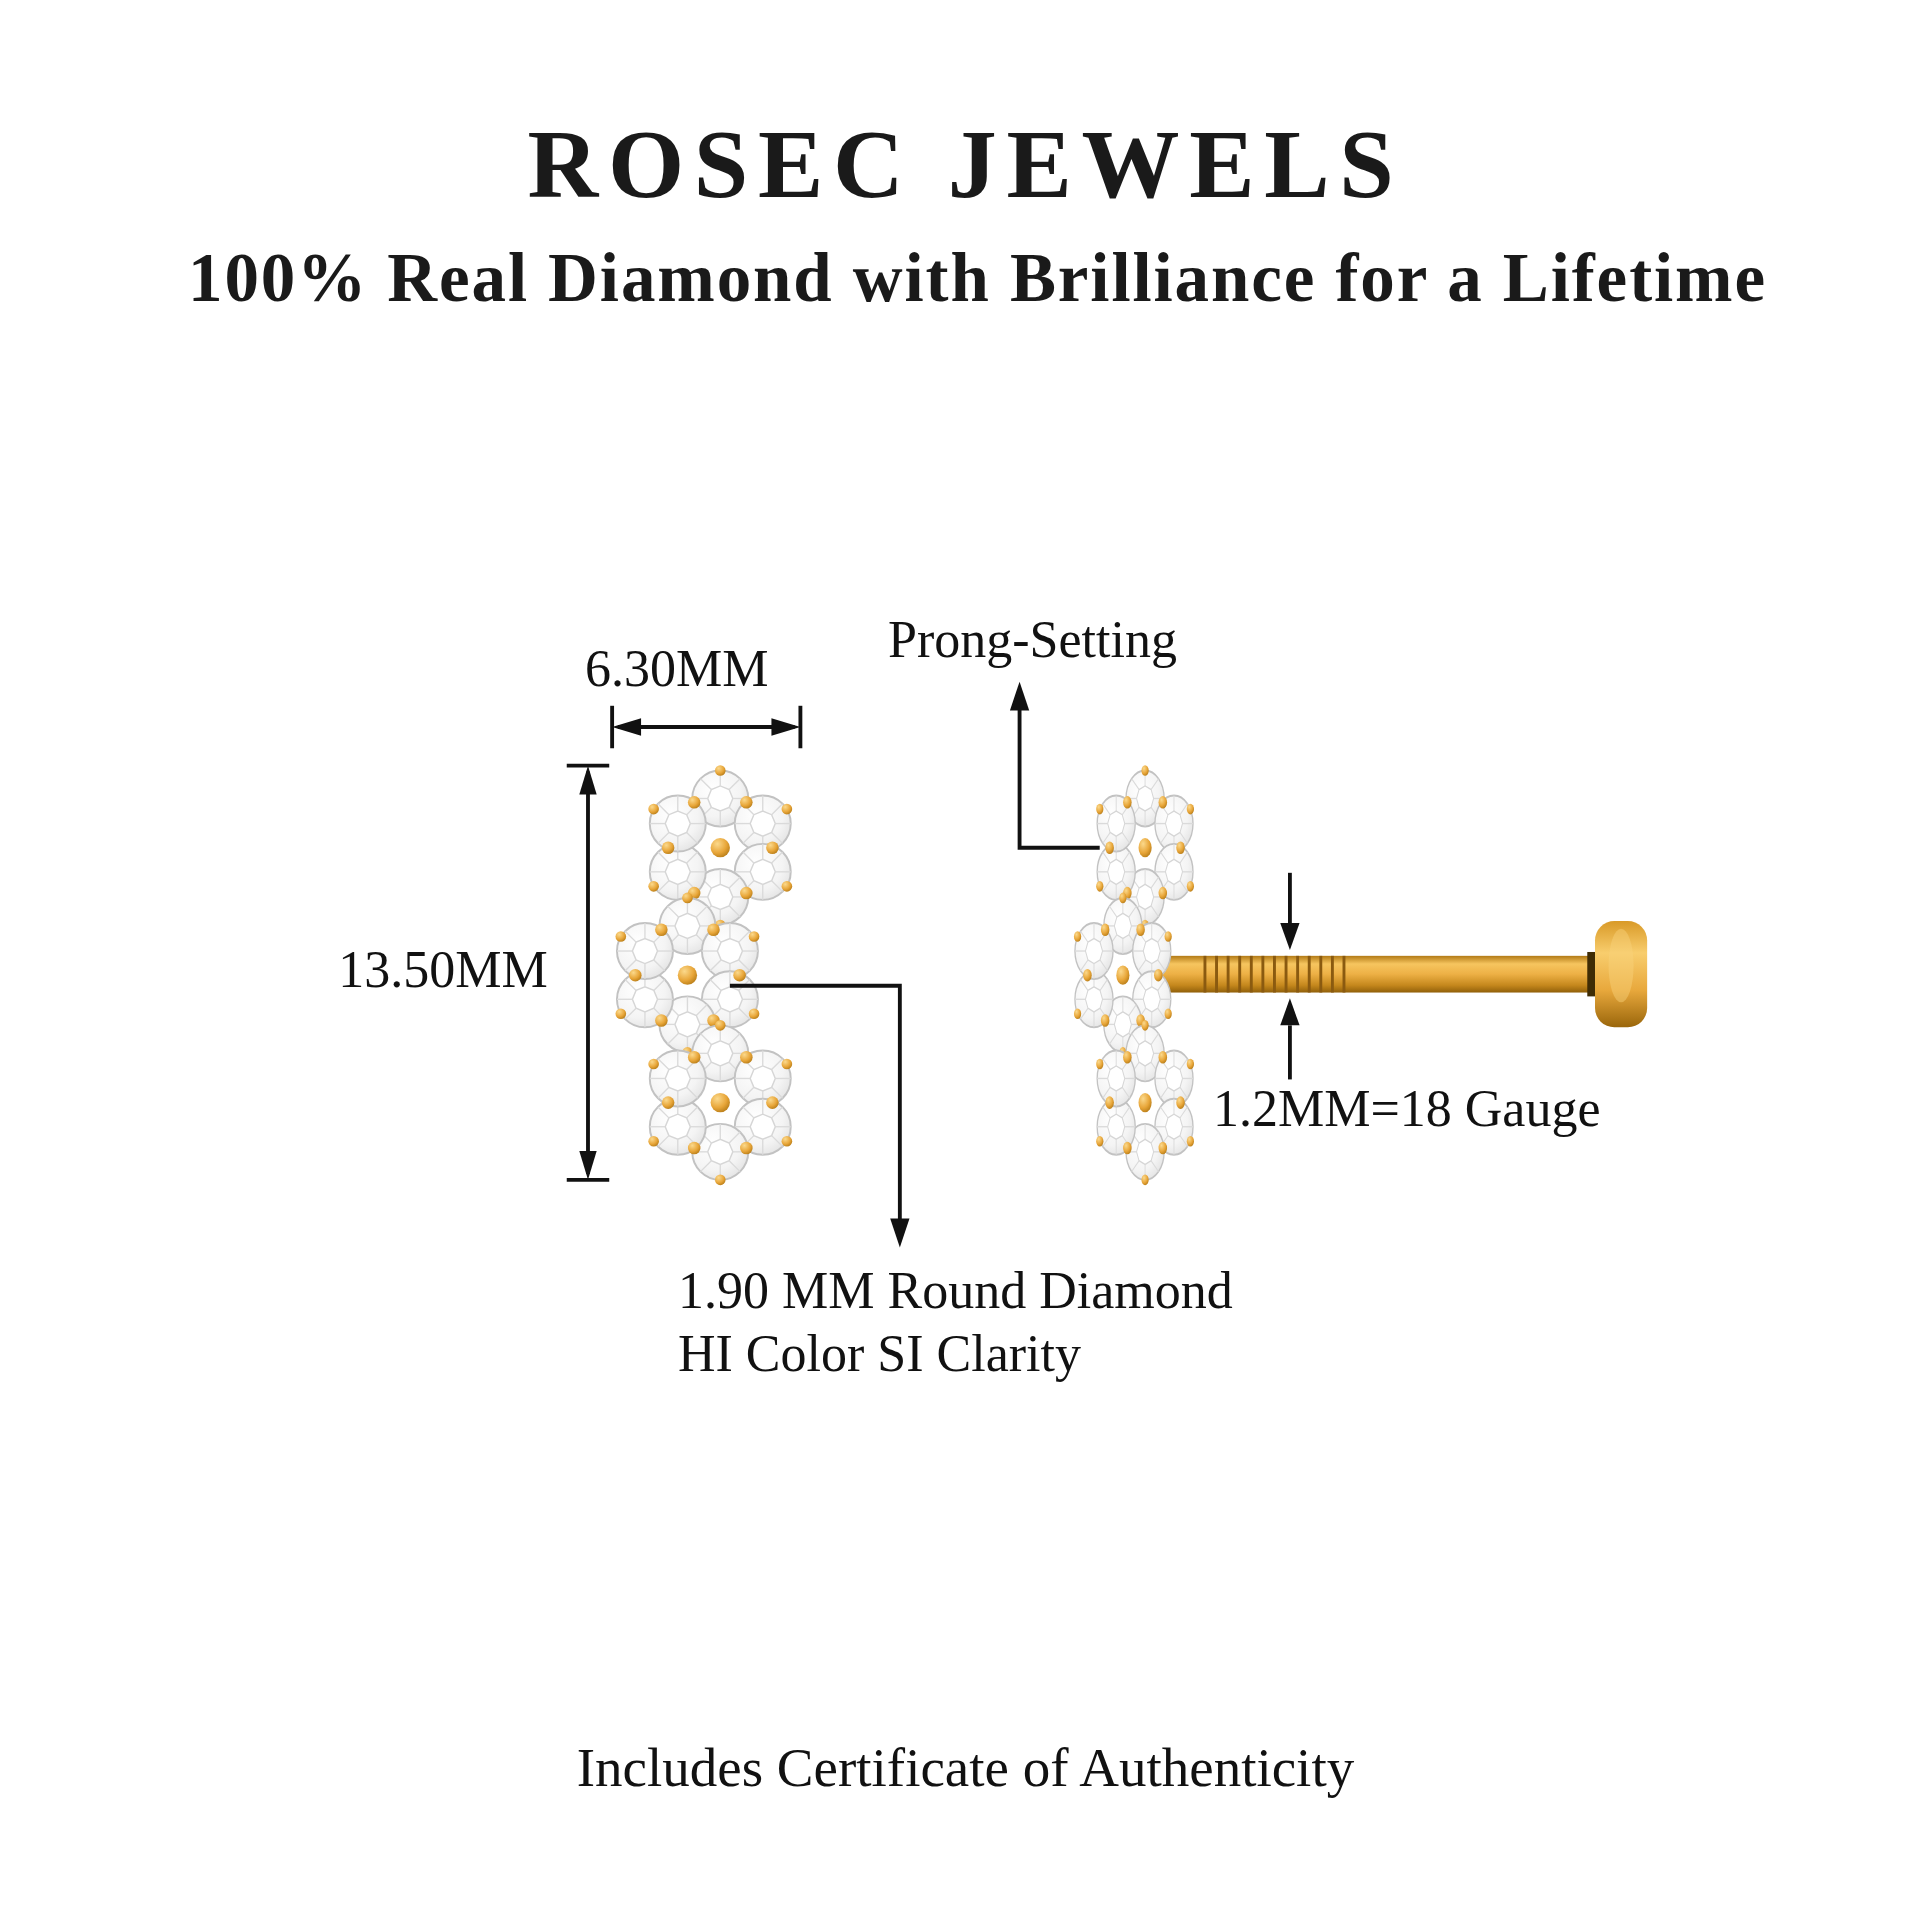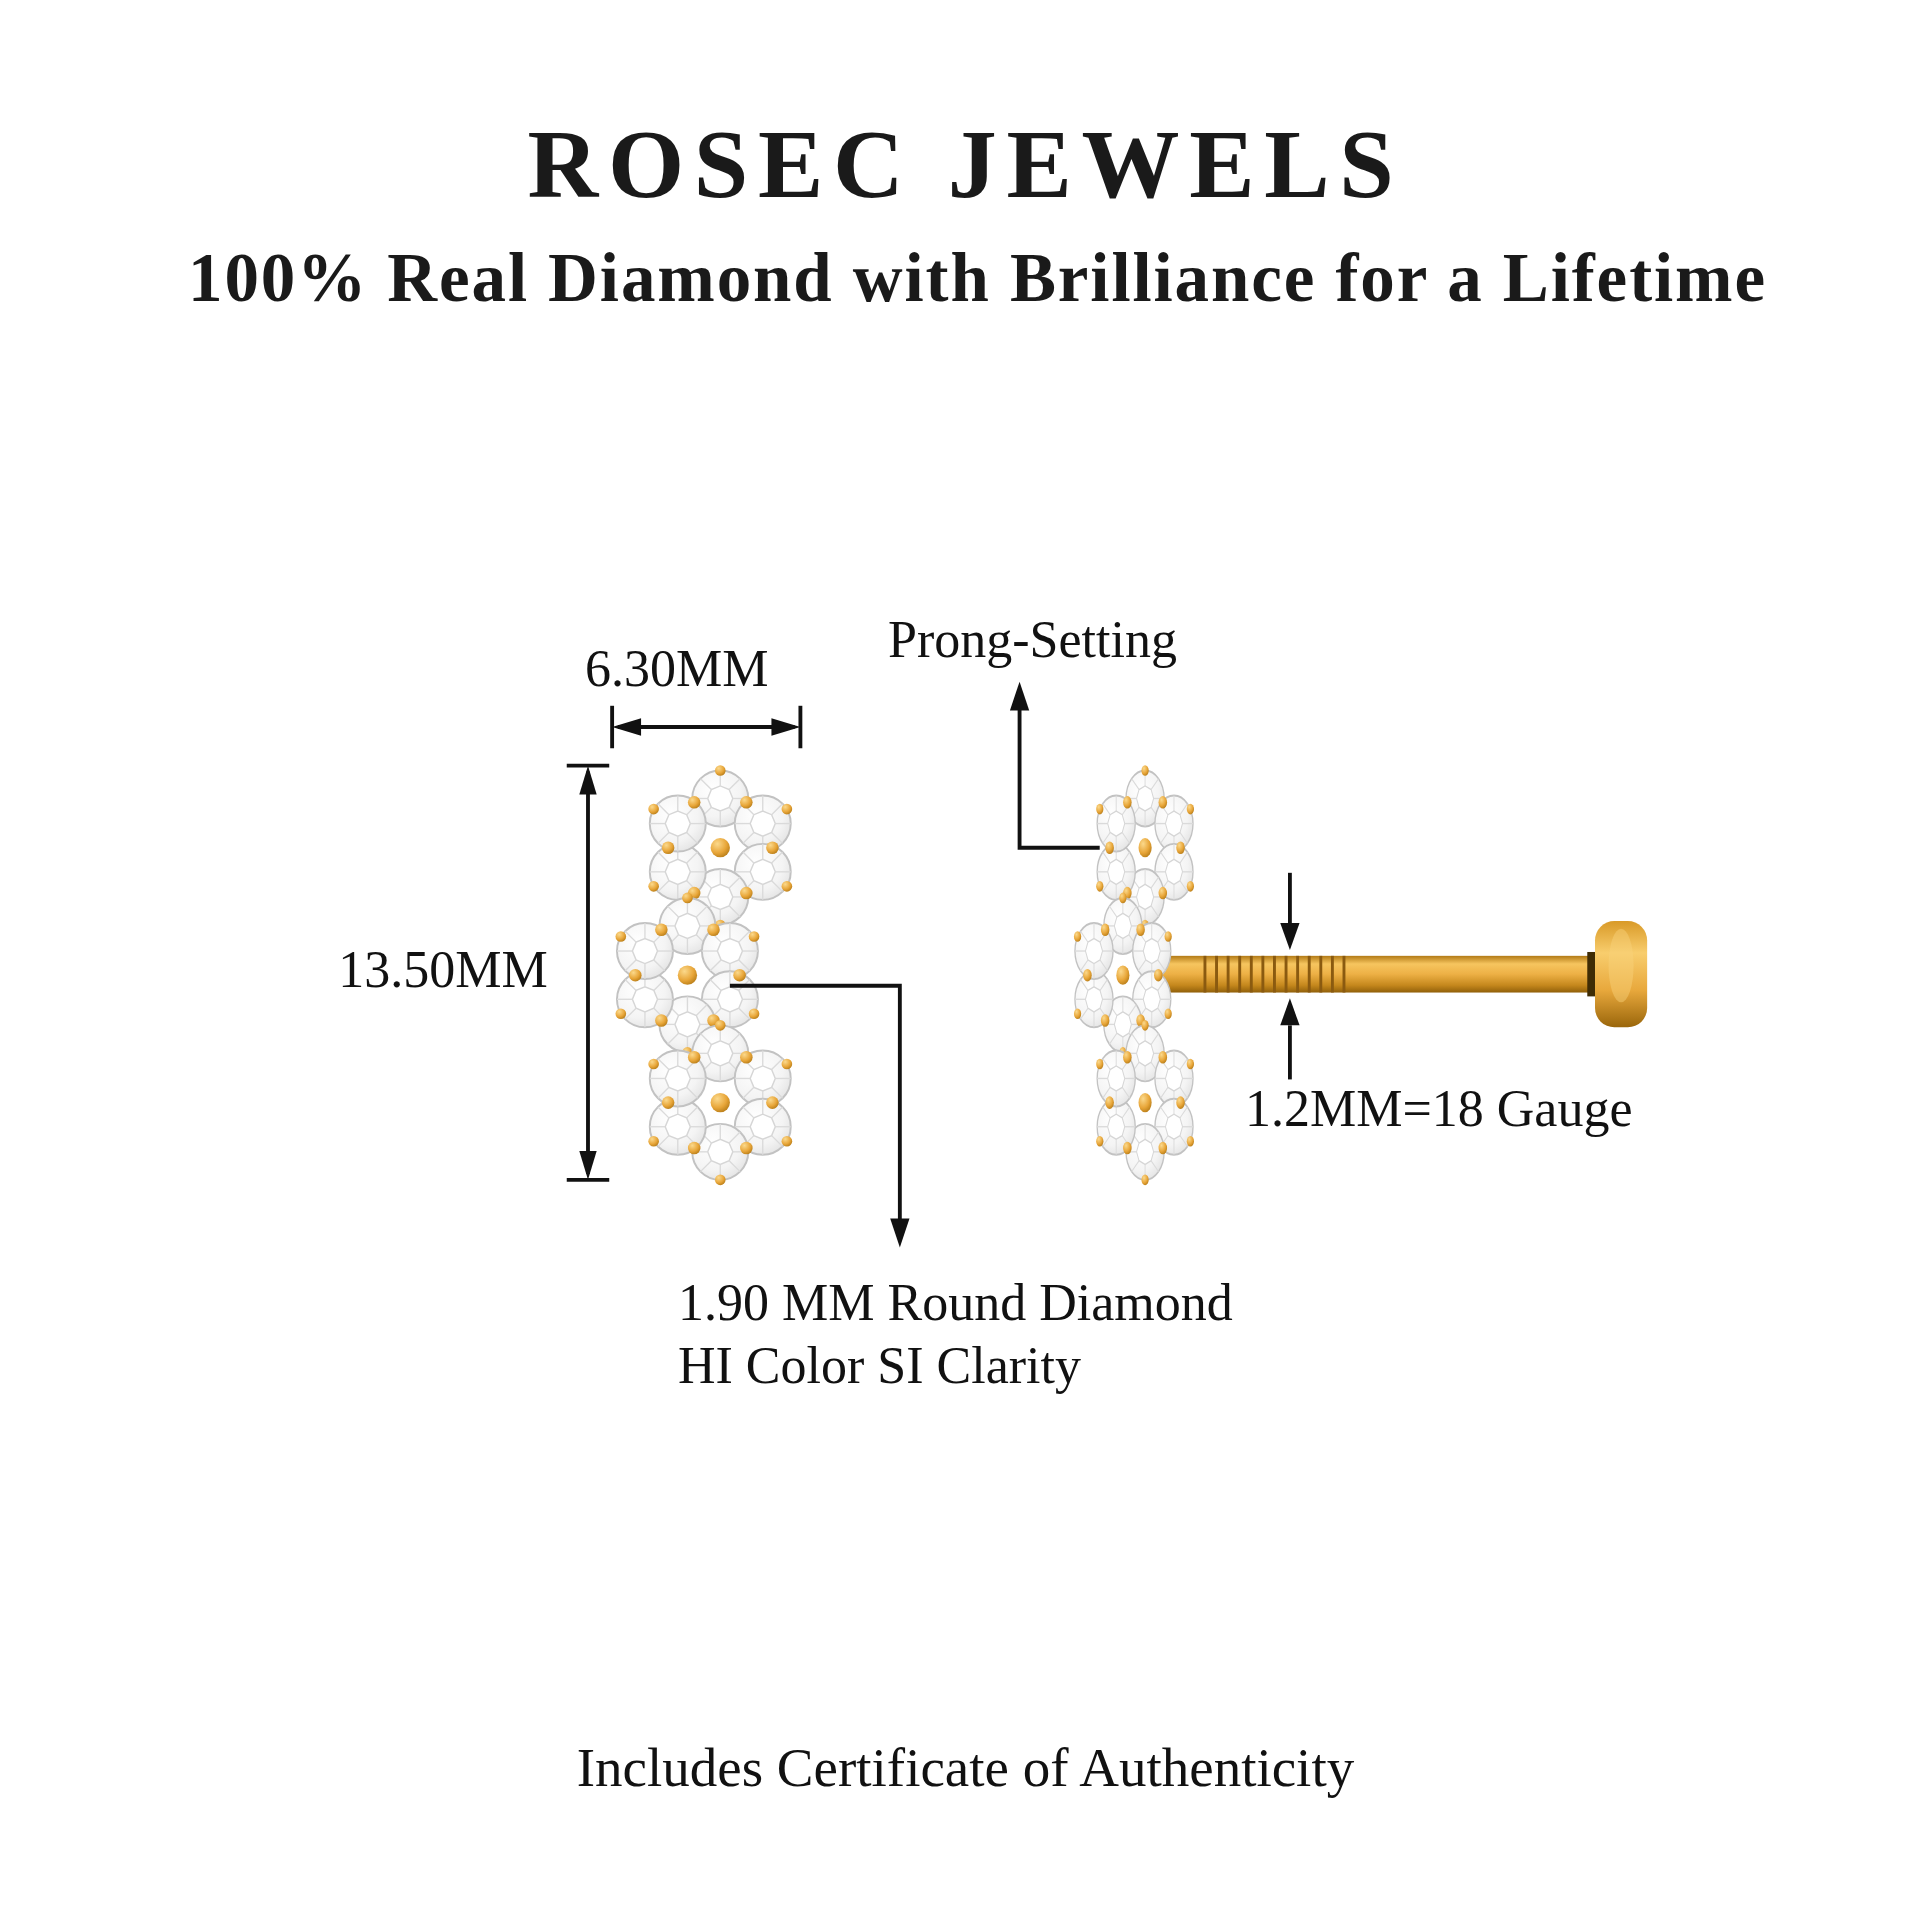--- a/index.html
+++ b/index.html
@@ -14,22 +14,22 @@
     font-size:98px; font-weight:700; letter-spacing:9.7px; color:#1a1a1a;
   }
   .tagline {
     position:absolute; top:239px; left:0; width:100%; text-align:center;
     font-size:69px; font-weight:700; letter-spacing:1.9px; color:#1a1a1a;padding-left:24px;
   }
   .lbl { position:absolute; font-size:52px; color:#111111; white-space:nowrap; }
   .lbl-prong  { left:888px;  top:610px; }
   .lbl-width  { left:585px;  top:639px; width:243px; text-align:left; }
   .lbl-height { left:328px;  top:940px; width:230px; text-align:center; }
-  .lbl-gauge  { left:1213px; top:1079px;margin-left:32px; }
-  .lbl-note   { left:678px;  top:1259px; line-height:1.22; white-space:nowrap;margin-top:12px; }
+  .lbl-gauge  { left:1213px; top:1079px; }
+  .lbl-note   { left:678px;  top:1259px; line-height:1.22; white-space:nowrap; }
   .footer {
     position:absolute; top:1736px; left:0; width:100%; text-align:center;
     font-size:55px; color:#111111;
   }
 </style>
 </head>
 <body>
 
 <div class="page">
 

